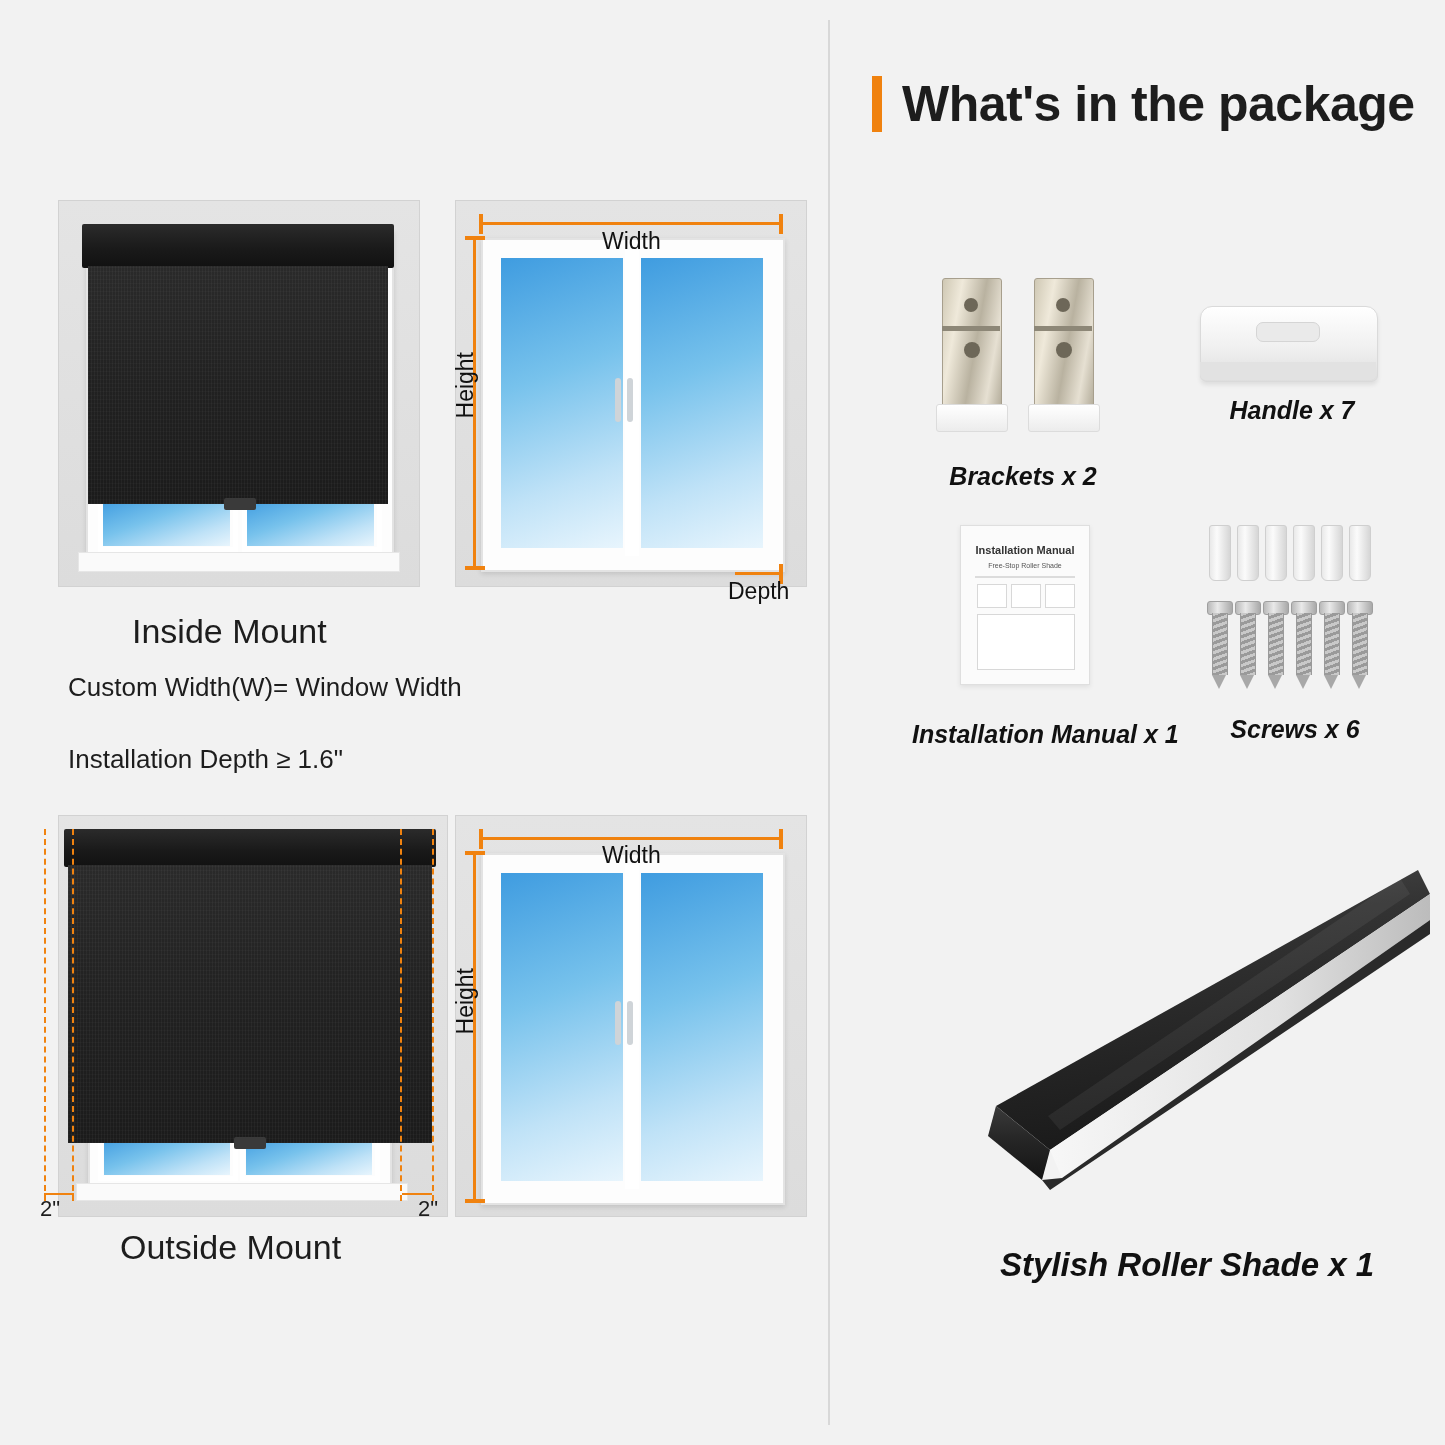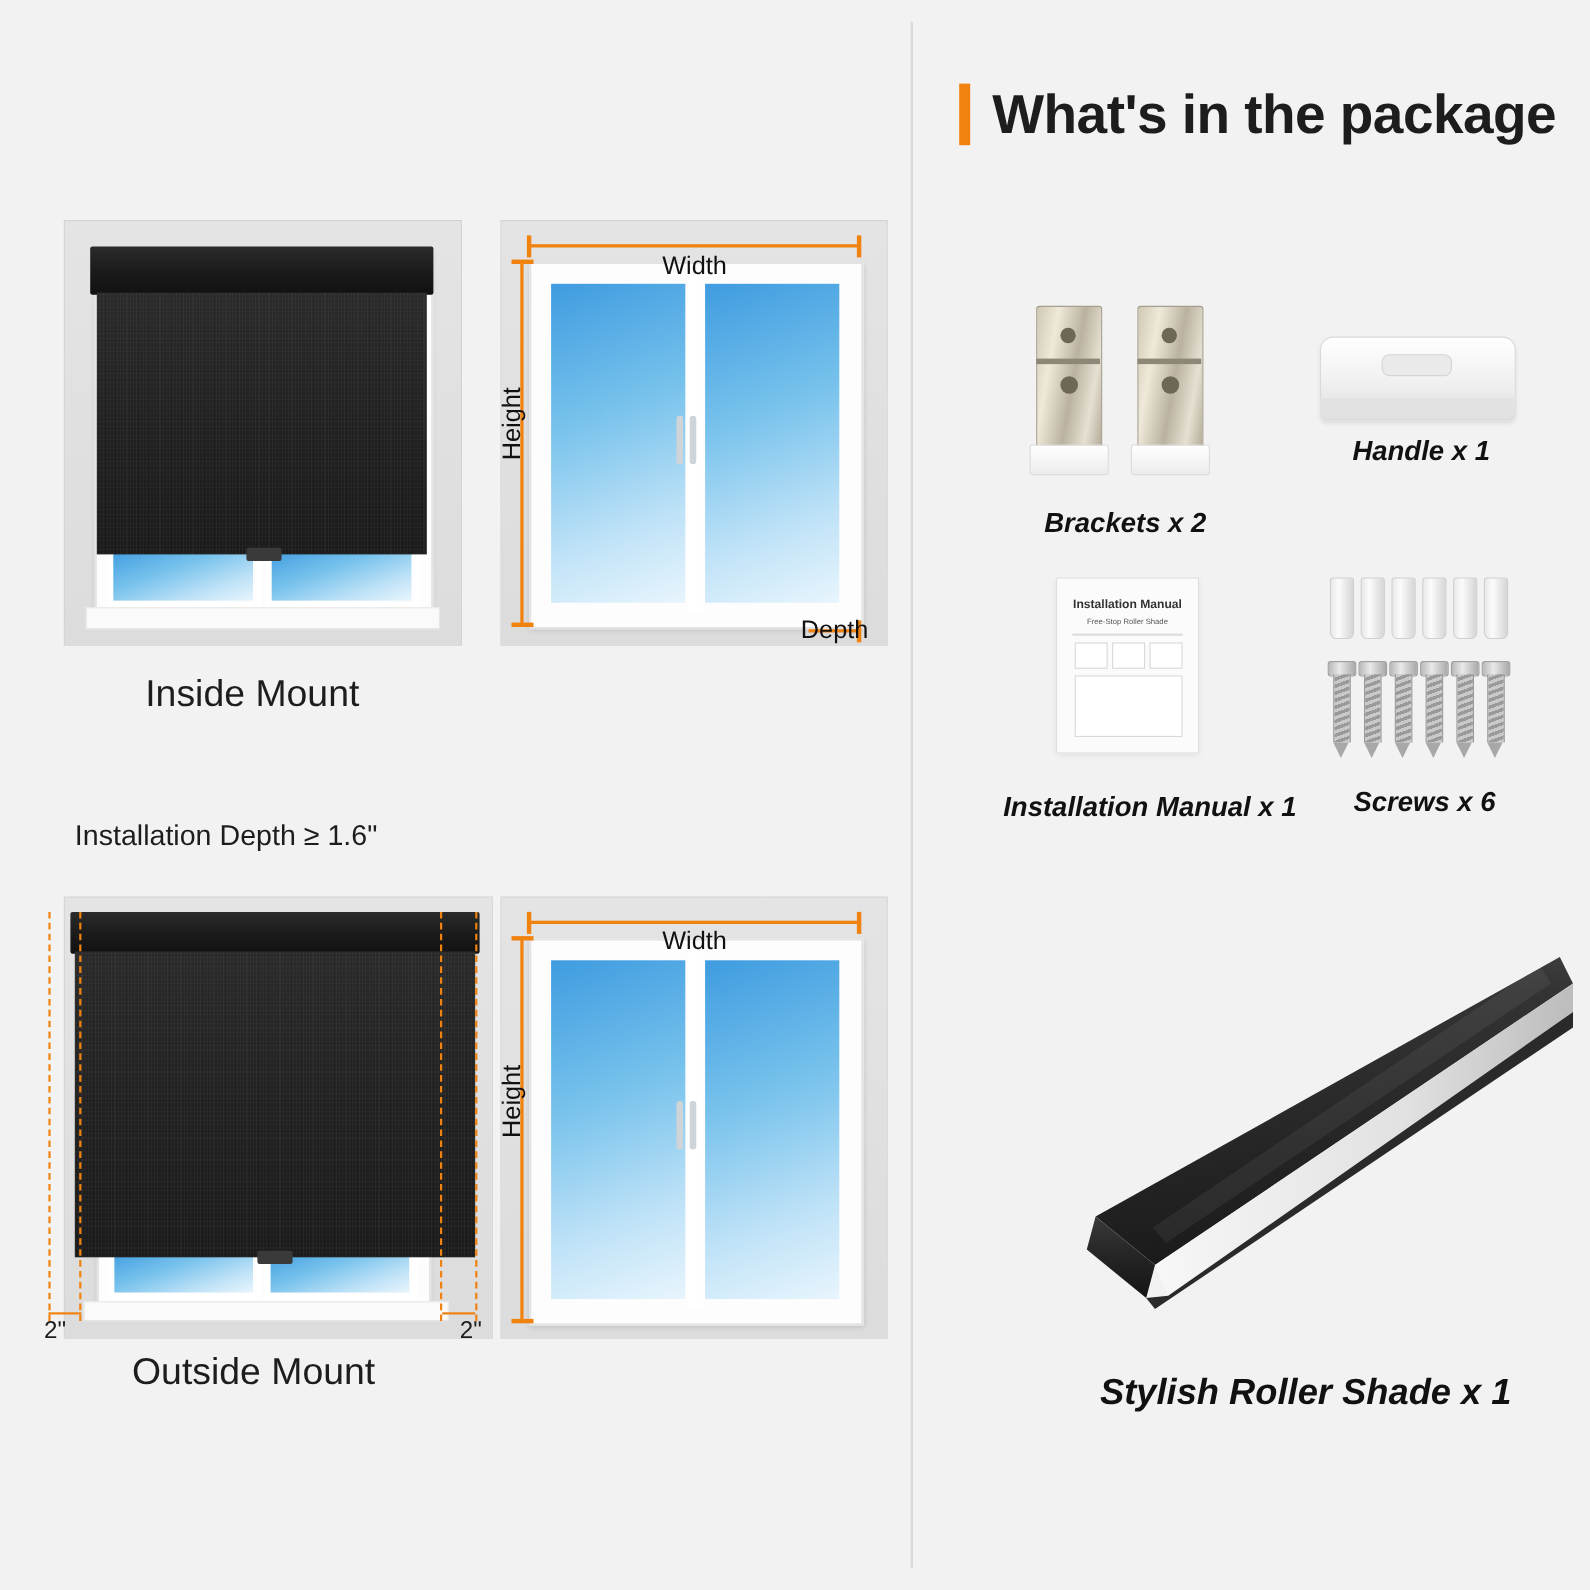--- a/index.html
+++ b/index.html
@@ -266,23 +266,24 @@
     <div class="orange-line" style="left:18px; top:38px; width:3px; height:330px;"></div>
     <div class="arrowcap" style="left:10px; top:36px; width:20px; height:4px;"></div>
     <div class="arrowcap" style="left:10px; top:366px; width:20px; height:4px;"></div>
 
     <div class="orange-line" style="left:280px; top:372px; width:46px; height:3px;"></div>
     <div class="arrowcap" style="left:324px; top:364px; width:4px; height:20px;"></div>
   </div>
 
   <div class="dim-label" style="left:602px; top:228px;">Width</div>
   <div class="dim-label vertical" style="left:452px; top:352px;">Height</div>
-  <div class="dim-label" style="left:728px; top:559px;">Depth</div>
+  <div class="dim-label" style="left:728px; top:578px;">Depth</div>
 
   <div class="mount-title" style="left:132px; top:612px;">Inside Mount</div>
+  <div class="spec-line" style="left:68px; top:672px;">Custom Width(W)= Window Width</div>
   <div class="spec-line" style="left:68px; top:744px;">Installation Depth ≥ 1.6"</div>
 
   <div class="illus" style="left:36px; top:815px; width:410px; height:400px;">
     <div class="wall" style="left:22px; top:0; width:388px; height:400px;"></div>
 
     <div class="win-frame" style="left:52px; top:50px; width:300px; height:320px;"></div>
     <div class="win-glass" style="left:68px; top:322px; width:126px; height:38px;"></div>
     <div class="win-glass" style="left:210px; top:322px; width:126px; height:38px;"></div>
     <div style="position:absolute;left:62px;top:316px;width:140px;height:50px;border:5px solid #fff;box-sizing:border-box;"></div>
     <div style="position:absolute;left:204px;top:316px;width:140px;height:50px;border:5px solid #fff;box-sizing:border-box;"></div>
@@ -342,21 +343,21 @@
     <div style="position:absolute;left:104px;top:56px;width:58px;height:5px;background:#8d8777;"></div>
     <div class="bracket-base" style="left:98px; top:134px; width:70px; height:26px;"></div>
   </div>
   <div class="pkg-label" style="left:948px; top:462px; width:150px;">Brackets x 2</div>
 
   <div class="illus" style="left:1200px; top:300px; width:180px; height:90px;">
     <div class="handle-piece" style="left:0; top:6px; width:176px; height:74px;"></div>
     <div class="handle-slot" style="left:56px; top:22px; width:62px; height:18px;"></div>
     <div style="position:absolute;left:0;top:62px;width:176px;height:18px;background:#e2e2e2;border-radius:0 0 6px 6px;"></div>
   </div>
-  <div class="pkg-label" style="left:1212px; top:396px; width:160px;">Handle x 1</div>
+  <div class="pkg-label" style="left:1212px; top:396px; width:160px;">Handle x 7</div>
 
   <div class="illus" style="left:960px; top:525px; width:160px; height:160px;">
     <div class="manual" style="left:0; top:0; width:128px; height:158px;">
       <div class="manual-title" style="top:18px;">Installation Manual</div>
       <div class="manual-sub" style="top:36px;">Free-Stop Roller Shade</div>
       <div class="manual-rule" style="left:14px; top:50px; width:100px;"></div>
       <div class="manual-box" style="left:16px; top:58px; width:28px; height:22px;"></div>
       <div class="manual-box" style="left:50px; top:58px; width:28px; height:22px;"></div>
       <div class="manual-box" style="left:84px; top:58px; width:28px; height:22px;"></div>
       <div class="manual-box" style="left:16px; top:88px; width:96px; height:54px;"></div>

